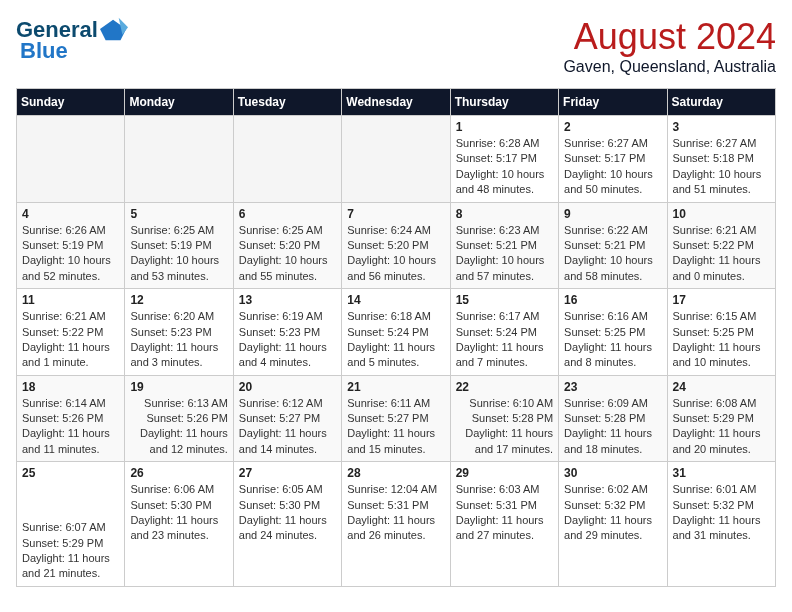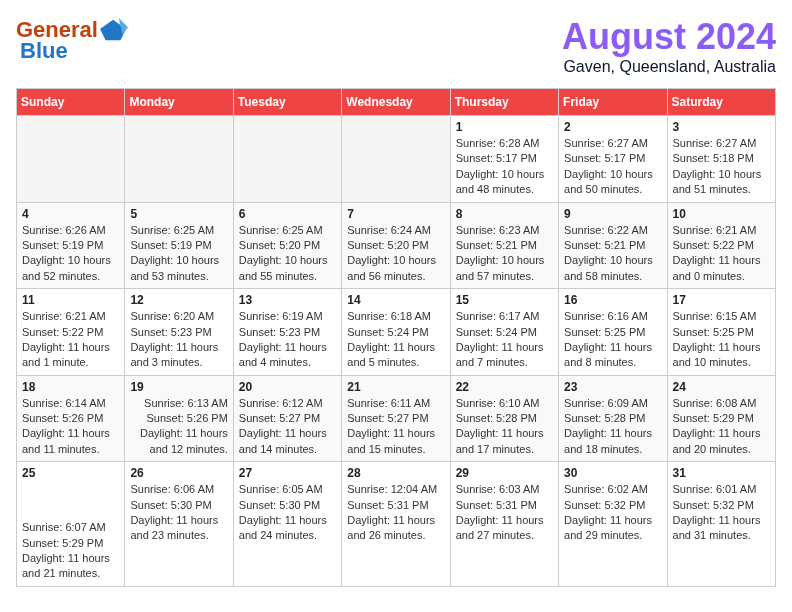--- a/index.html
+++ b/index.html
@@ -21,47 +21,47 @@
       flex-direction: column;
       align-items: flex-start;
     }
     .logo-text {
       display: flex;
       align-items: center;
       font-size: 22px;
       font-weight: bold;
     }
     .logo-general {
-      color: #c2410c;
+      color: #0c4a6e;
       text-align: center;
     }
     .logo-icon {
       width: 28px;
       height: 28px;
       margin-left: 2px;
     }
     .title-section {
       text-align: right;
     }
     .month-year {
       font-size: 36px;
-      font-weight: bold;
-      color: #8b5cf6;
+      font-weight: normal;
+      color: #b91c1c;
     }
     .location {
       font-size: 16px;
       color: #0f172a;
     }
     .calendar-table {
       width: 100%;
       border-collapse: collapse;
       font-size: 11px;
     }
     .calendar-table th {
-      background-color: #ef4444;
+      background-color: #0f172a;
       color: #fff;
       padding: 6px 4px;
       text-align: left;
       font-size: 12px;
       border: 1px solid #ccc;
     }
     .calendar-table td {
       border: 1px solid #ccc;
       padding: 4px 5px;
       vertical-align: top;
@@ -274,21 +274,21 @@
         </td>
         <td>
           <span class="day-number">21</span>
           <div class="day-info" style="white-space: pre-line;">Sunrise: 6:11 AM
 Sunset: 5:27 PM
 Daylight: 11 hours
 and 15 minutes.</div>
         </td>
         <td>
           <span class="day-number">22</span>
-          <div class="day-info" style="white-space: pre-line;">Sunrise: 6:10 AM
+          <div class="day-info" style="white-space: pre-line; text-align: right;">Sunrise: 6:10 AM
 Sunset: 5:28 PM
 Daylight: 11 hours
 and 17 minutes.</div>
         </td>
         <td>
           <span class="day-number">23</span>
           <div class="day-info" style="white-space: pre-line;">Sunrise: 6:09 AM
 Sunset: 5:28 PM
 Daylight: 11 hours
 and 18 minutes.</div>

